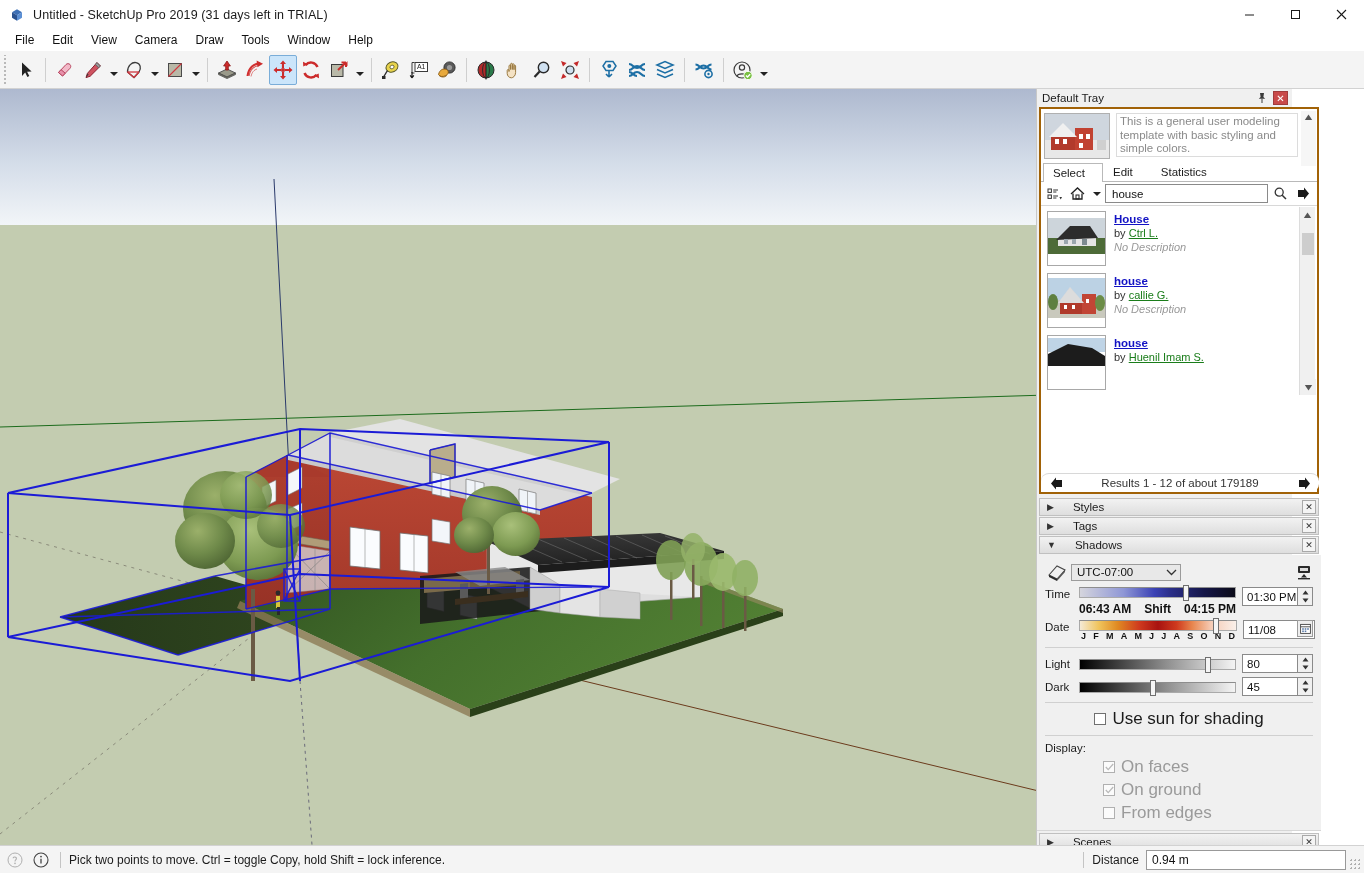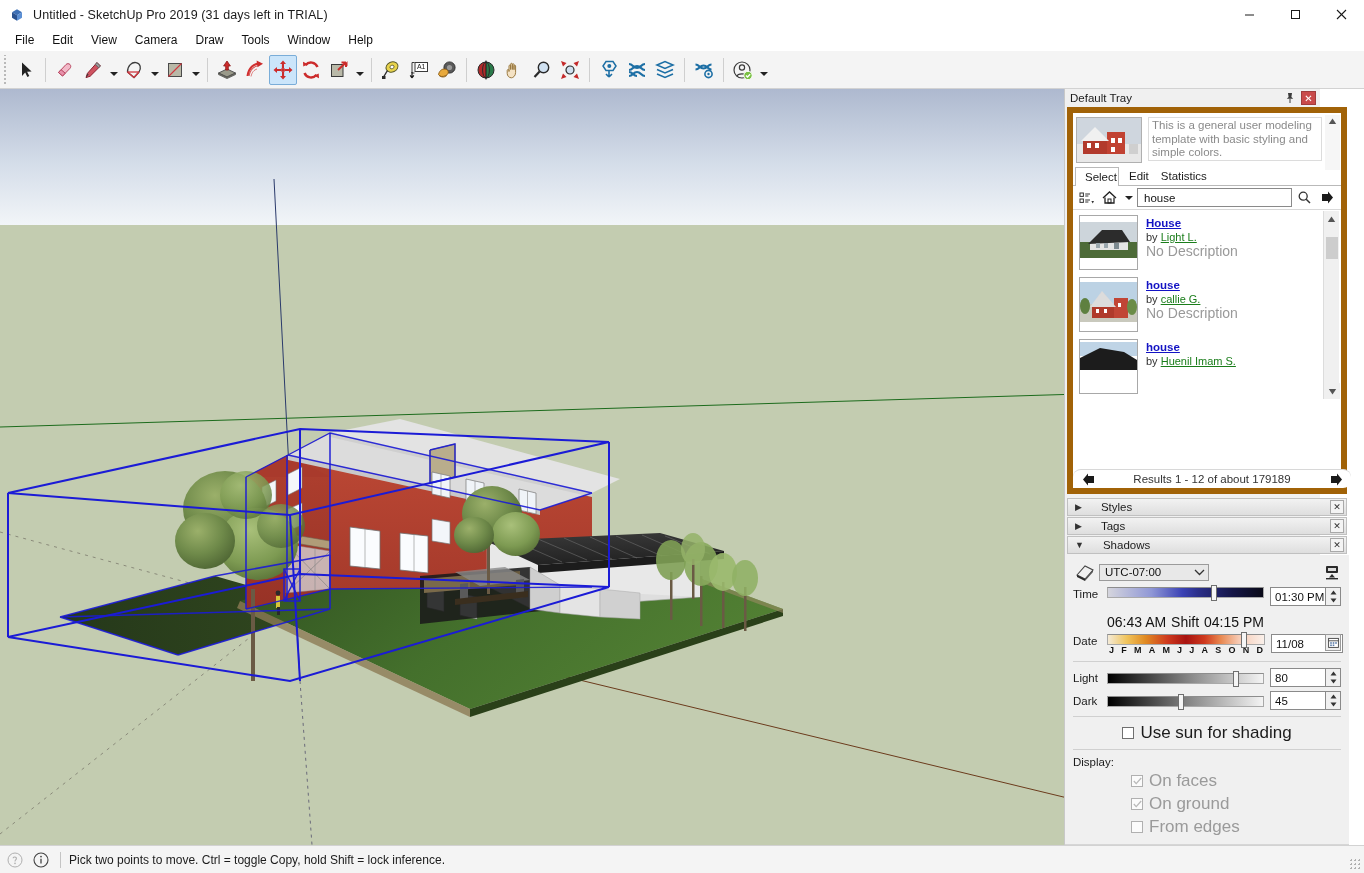--- a/index.html
+++ b/index.html
@@ -65,59 +65,59 @@
 
   
   .viewport {
     position: absolute; top: 89px; left: 0; width: 1080px; height: 756px;
     overflow: hidden; background: #c3ccb0;
   }
   .vp-svg { position: absolute; top: 0; left: 0; }
 
   
   .tray {
-    position: absolute; top: 89px; left: 1064px; width: 256px; height: 756px;
+    position: absolute; top: 89px; left: 1036px; width: 256px; height: 756px;
     background: #f0f0f0; border-left: 1px solid #c8c8c8;
   }
   .tray-head {
     height: 18px; background: #f0f0f0; display: flex; align-items: center;
     padding-left: 5px; position: relative;
   }
   .tray-head .t { font-size: 11.5px; color: #1b1b1b; }
   .tray-pin { position: absolute; right: 24px; top: 3px; width: 12px; height: 12px; cursor: default; }
   .tray-close {
     position: absolute; right: 4px; top: 2px; width: 15px; height: 14px;
     background: #c94a4a; color: #fff; font-size: 10px; display: flex;
     align-items: center; justify-content: center; cursor: default;
     border: 1px solid #a03c3c;
   }
 
   
   .cb {
     position: absolute; top: 18px; left: 2px; width: 280px; height: 387px;
-    background: #fff; border: 6px solid #a16207;
+    background: #fff; border: 2px solid #a16207;
   }
   .cb-desc { display: flex; padding: 4px 3px 4px 3px; height: 52px; }
   .cb-thumb {
     width: 66px; height: 46px; border: 1px solid #b0b0b0; background: #cfcfcf;
     overflow: hidden; flex: 0 0 auto;
   }
   .cb-desc-text {
     flex: 1; margin-left: 6px; margin-right: 16px; font-size: 11.5px; color: #8a8a8a;
     line-height: 13.5px; border: 1px solid #dcdcdc; padding: 1px 3px; overflow: hidden;
     background:#fff;
   }
   .cb-scroll-top {
     position: absolute; right: 1px; top: 2px; width: 15px; height: 55px;
     background: #f6f6f6; display: flex; align-items: flex-start; justify-content: center;
     padding-top: 3px;
   }
   .cb-tabs { display: flex; height: 21px; border-bottom: 1px solid #b9b9b9; padding-left: 2px; align-items: flex-end; }
   .cb-tab {
-    padding: 3px 1px 3px 9px; font-size: 11.5px; color: #1b1b1b; cursor: default;
+    padding: 3px 17px 3px 9px; font-size: 11.5px; color: #1b1b1b; cursor: default;
     border: 1px solid transparent; border-bottom: none;
   }
   .cb-tab.sel { background: #fff; border-color: #b9b9b9; position: relative; top: 1px; }
   .cb-bar {
     display: flex; align-items: center; height: 24px; padding: 2px 3px; gap: 2px;
     border-bottom: 1px solid #d8d8d8;
   }
   .cb-ibtn {
     width: 21px; height: 20px; display: flex; align-items: center; justify-content: center;
     cursor: default; border: 1px solid transparent;
@@ -136,21 +136,21 @@
     width: 59px; height: 55px; border: 1px solid #a8a8a8; background: #fff;
     overflow: hidden; flex: 0 0 auto;
   }
   .res-info { margin-left: 8px; line-height: 14px; padding-top: 1px; }
   .res-title {
     font-size: 11.5px; color: #1313c4; font-weight: bold; text-decoration: underline; cursor: default;
     display: block;
   }
   .res-by { font-size: 11px; color: #333; }
   .res-by a { color: #1a7d1a; text-decoration: underline; }
-  .res-desc { font-size: 14px; color: #999; }
+  .res-desc { font-size: 11px; color: #999; font-style: italic; }
   .cb-vscroll {
     position: absolute; top: 98px; right: 2px; width: 16px; height: 188px;
     background: #f0f0f0; border-left: 1px solid #dcdcdc;
   }
   .sc-btn { height: 16px; display: flex; align-items: center; justify-content: center; background: #f0f0f0; cursor: default; }
   .sc-thumb { position: absolute; top: 26px; left: 2px; width: 12px; height: 22px; background: #cdcdcd; cursor: default; }
   .cb-footer {
     position: absolute; bottom: 0; left: 0; width: 278px; height: 19px;
     display: flex; align-items: center; justify-content: space-between;
     padding: 0 6px; border-top: 1px solid #d8d8d8; background: #fff; border-radius: 8px;
@@ -182,21 +182,21 @@
   .slider-wrap { position: relative; flex: 1; margin-right: 6px; }
   .grad-bar { height: 11px; border: 1px solid #a9a9a9; border-top-color:#8d8d8d; }
   .grad-time { background: linear-gradient(to right, #d5d5dd 0%, #8f97d6 28%, #3b42b5 48%, #2b2f8a 58%, #151648 80%, #0a0a18 100%); }
   .grad-date { background: linear-gradient(to right, #f4ead6 0%, #f0c45c 12%, #e08a22 24%, #cf3a1e 38%, #a81310 50%, #cf3a1e 62%, #e8864e 72%, #f6cbb5 84%, #faf0ea 100%); }
   .grad-light { background: linear-gradient(to right, #000 0%, #8d8d8d 55%, #f4f4f4 100%); }
   .grad-dark { background: linear-gradient(to right, #000 0%, #8d8d8d 55%, #f4f4f4 100%); }
   .knob {
     position: absolute; top: -2px; width: 6px; height: 16px; background: #f5f5f5;
     border: 1px solid #6f6f6f; cursor: default;
   }
-  .ticks { display: flex; justify-content: space-between; font-size: 14px; color: #111; font-weight: normal; margin-top: 16px; }
+  .ticks { display: flex; justify-content: space-between; font-size: 12px; color: #111; font-weight: bold; margin-top: 4px; }
   .months { display: flex; justify-content: space-between; font-size: 9px; color: #111; font-weight: bold; padding: 0 2px; }
   .spin-field {
     width: 56px; height: 19px; border: 1px solid #8a8a8a; background: #fff;
     display: flex; align-items: center; padding-left: 4px; font-size: 11.5px; color: #111;
     flex: 0 0 auto;
   }
   .spin-field.wide { width: 58px; }
   .spinner {
     width: 15px; height: 19px; border: 1px solid #8a8a8a; border-left: none; background: #f0f0f0;
     display: flex; flex-direction: column; flex: 0 0 auto;
@@ -800,21 +800,21 @@
               <rect y="26" width="57" height="16" fill="#4d6b38"></rect>
               <polygon points="10,28 22,16 40,16 48,26 48,34 10,34" fill="#e4e4e4"></polygon>
               <polygon points="8,28 22,14 42,14 50,26" fill="#2c2c2c"></polygon>
               <rect x="16" y="27" width="4" height="5" fill="#9aa6ad"></rect>
               <rect x="24" y="27" width="4" height="5" fill="#9aa6ad"></rect>
               <rect x="34" y="27" width="5" height="6" fill="#7d8a90"></rect>
             </svg>
           </div>
           <div class="res-info">
             <span class="res-title">House</span>
-            <span class="res-by"><span>by </span><a>Light L.</a></span><br>
+            <span class="res-by"><span>by </span><a>Ctrl L.</a></span><br>
             <span class="res-desc">No Description</span>
           </div>
         </div>
 
         <div class="res-row">
           <div class="res-thumb">
             <svg width="57" height="53" viewBox="0 0 57 53">
               <rect width="57" height="53" fill="#ffffff"></rect>
               <rect y="4" width="57" height="22" fill="#bcd2e4"></rect>
               <rect y="26" width="57" height="18" fill="#c9c9bd"></rect>
@@ -1090,16 +1090,21 @@
     <div class="sb-icon">
       <svg width="16" height="16" viewBox="0 0 16 16">
         <circle cx="8" cy="8" r="7" fill="none" stroke="#444" stroke-width="1.1"></circle>
         <circle cx="8" cy="4.6" r=".9" fill="#444"></circle>
         <path d="M8 6.8 L8 11.6" stroke="#444" stroke-width="1.3"></path>
       </svg>
     </div>
     <div class="sb-sep"></div>
     <div class="sb-msg">Pick two points to move.  Ctrl = toggle Copy, hold Shift = lock inference.</div>
 
+    <div class="sb-right">
+      <div class="sb-sep"></div>
+      <div class="sb-dist-lbl">Distance</div>
+      <div class="sb-dist-field">0.94 m</div>
+    </div>
     <div class="grip-corner"></div>
   </div>
 
 </div>
 
 </body></html>

